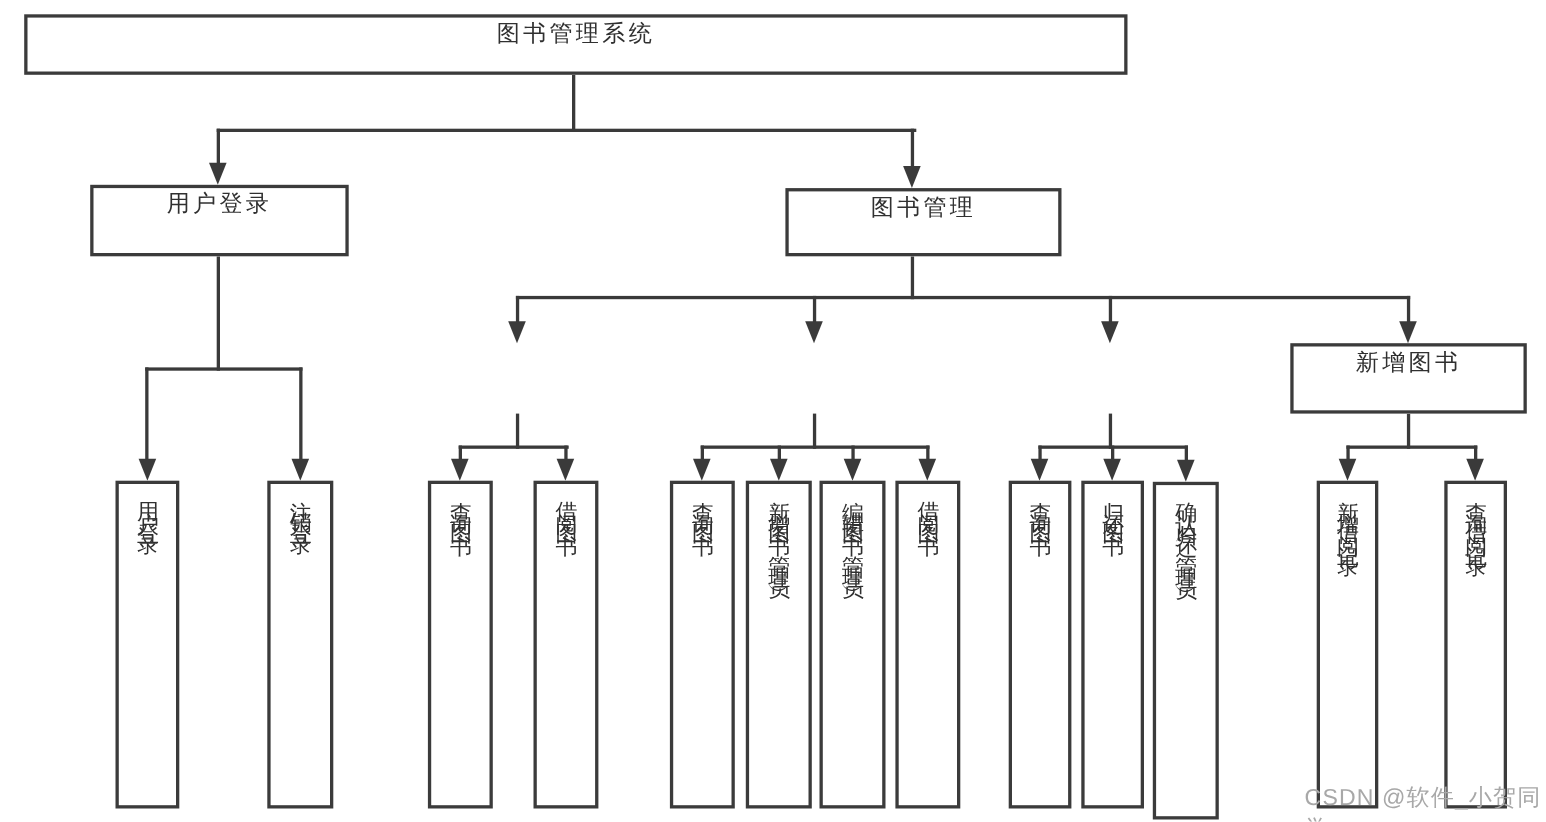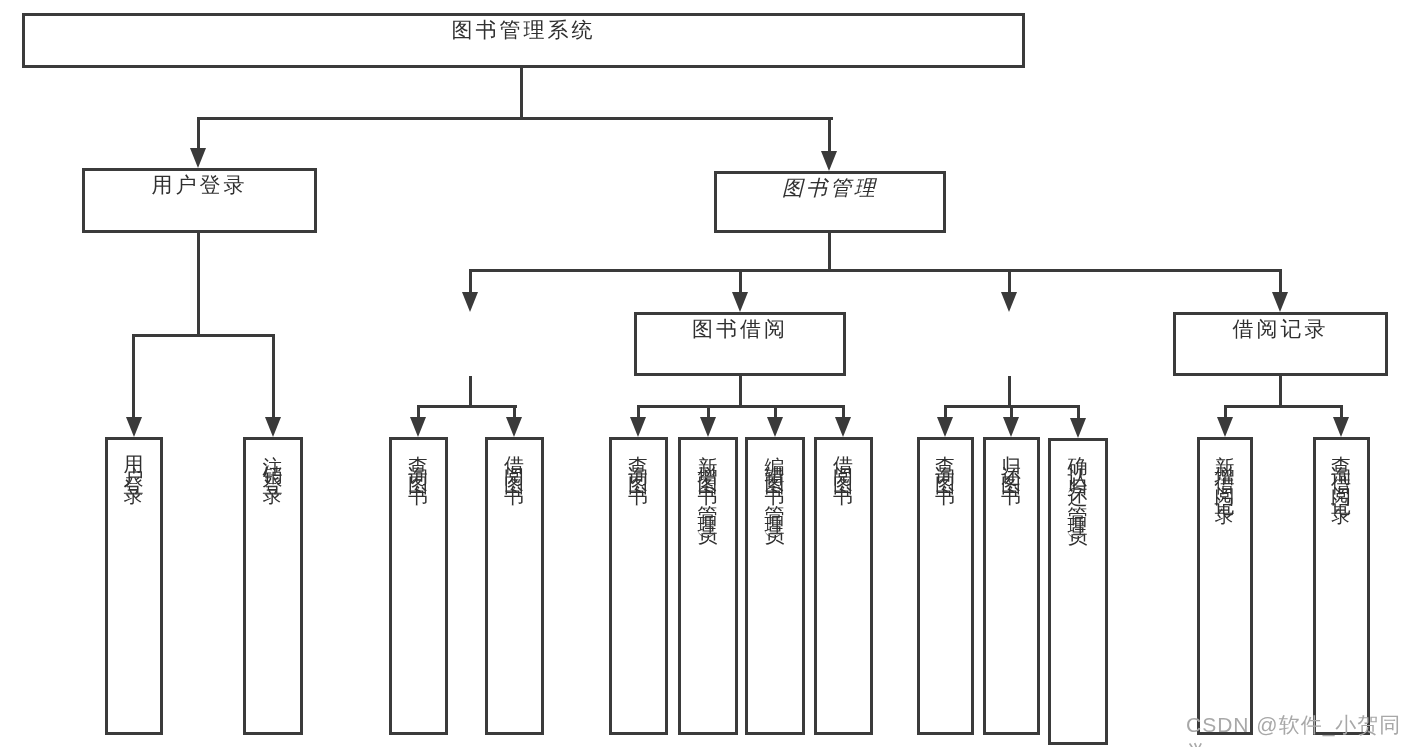--- a/index.html
+++ b/index.html
@@ -105,29 +105,26 @@
   <div class="vline" style="left:1340px;top:405px;width:3px;height:14px;"></div>
   <div class="arrow" style="left:1333px;top:417px;"></div>
 
   <div class="box" style="left:22px;top:13px;width:1003px;height:55px;">
     <span>图书管理系统</span>
   </div>
 
   <div class="box" style="left:82px;top:168px;width:235px;height:65px;">
     <span>用户登录</span>
   </div>
-  <div class="box" style="left:714px;top:171px;width:232px;height:62px;font-style:italic;">
+  <div class="box" style="left:714px;top:171px;width:251px;height:62px;">
     <span>图书管理</span>
   </div>
 
-  <div class="box" style="left:634px;top:312px;width:212px;height:64px;">
-    <span>图书借阅</span>
-  </div>
   <div class="box" style="left:1173px;top:312px;width:215px;height:64px;">
-    <span>借阅记录</span>
+    <span>新增图书</span>
   </div>
 
   <div class="box vbox" style="left:105px;top:437px;width:58px;height:298px;">
     <span class="vtext">用户登录</span>
   </div>
   <div class="box vbox" style="left:243px;top:437px;width:60px;height:298px;">
     <span class="vtext">注销登录</span>
   </div>
 
   <div class="box vbox" style="left:389px;top:437px;width:59px;height:298px;">

